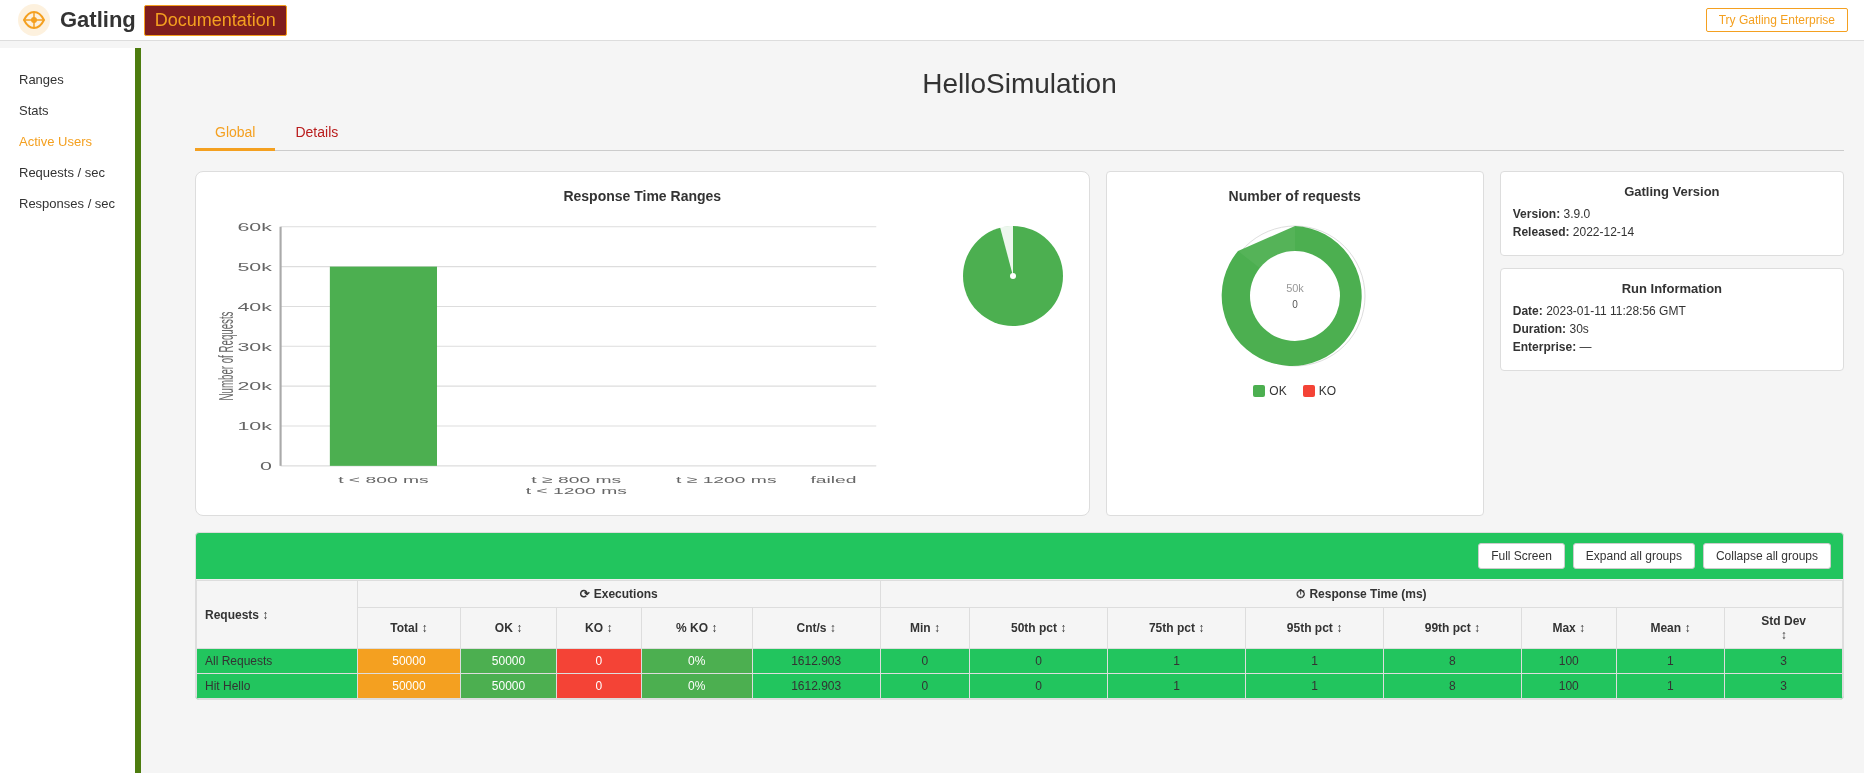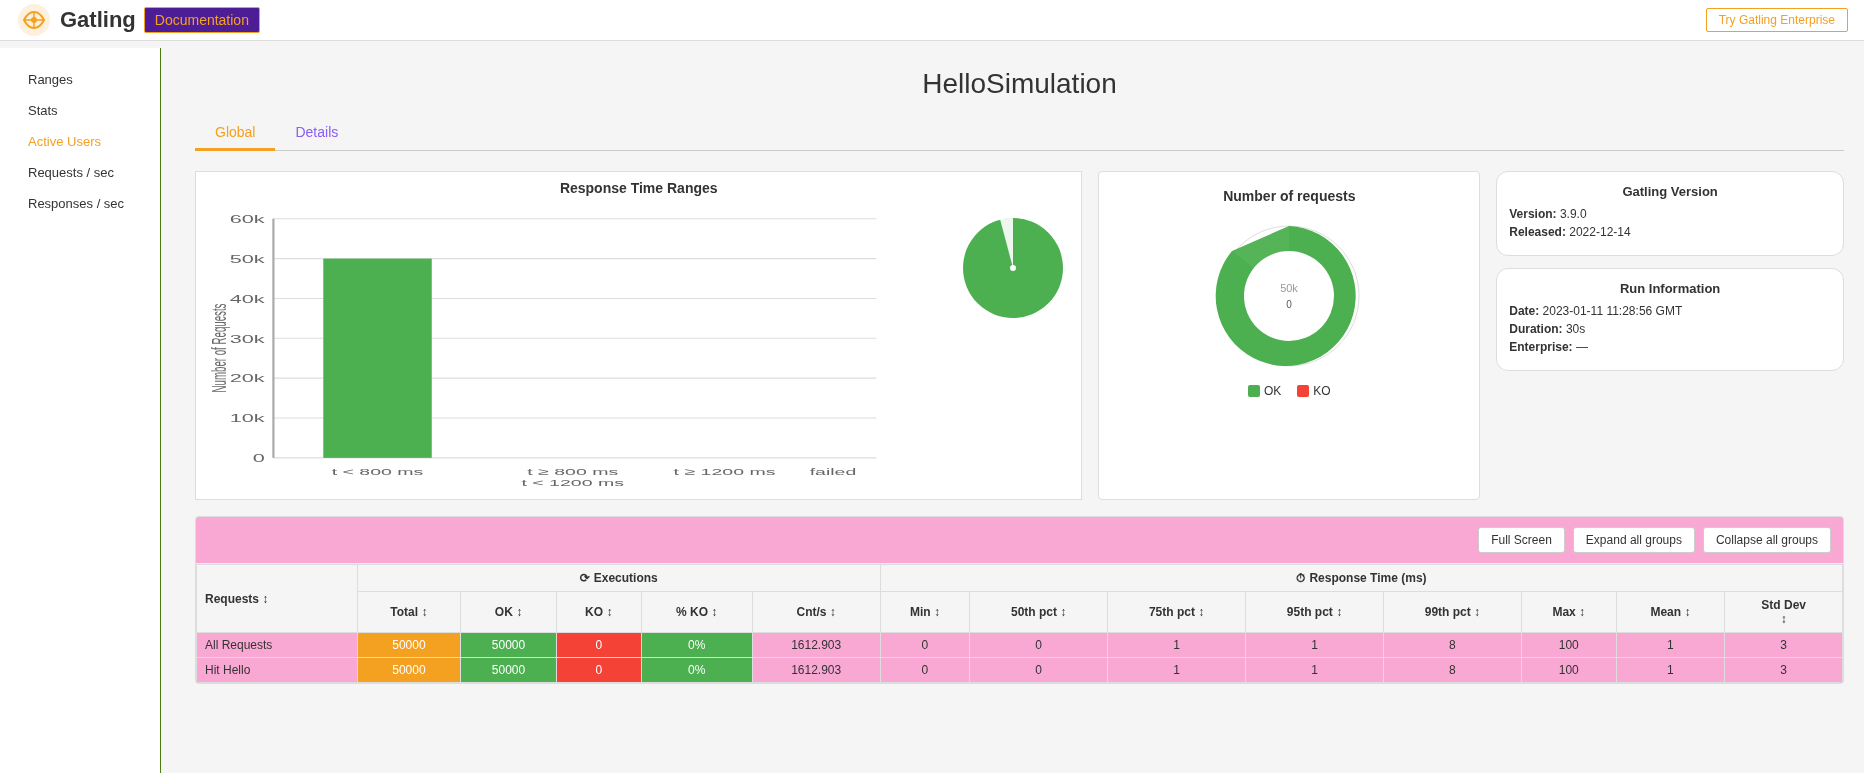--- a/index.html
+++ b/index.html
@@ -7,33 +7,33 @@
 
     
     #header {
       display: flex; align-items: center; justify-content: space-between;
       background: #fff; padding: 8px 16px; border-bottom: 1px solid #ddd;
       position: fixed; top: 0; left: 0; right: 0; z-index: 100; height: 41px;
     }
     #header .logo-area { display: flex; align-items: center; gap: 8px; }
     #header .logo-text { font-size: 22px; font-weight: bold; color: #333; }
     #header .doc-btn {
-      border: 1px solid #f4a020; color: #f4a020; background: #4c1d95;
-      padding: 4px 10px; font-size: 14px; cursor: pointer; border-radius: 2px;
+      border: 1px solid #f4a020; color: #f4a020; background: #7f1d1d;
+      padding: 4px 10px; font-size: 18px; cursor: pointer; border-radius: 2px;
     }
     #header .enterprise-btn {
       border: 1px solid #f4a020; color: #f4a020; background: #fff;
       padding: 4px 12px; font-size: 12px; cursor: pointer; border-radius: 2px;
       display: flex; align-items: center; gap: 6px; margin-left: 42px;
     }
 
     
     #sidebar {
-      position: fixed; top: 48px; left: 0; width: 161px; height: calc(100% - 48px);
-      background: #fff; border-right: 1px solid #4d7c0f; padding: 16px 12px;
+      position: fixed; top: 48px; left: 0; width: 141px; height: calc(100% - 48px);
+      background: #fff; border-right: 6px solid #4d7c0f; padding: 16px 3px;
     }
     #sidebar a {
       display: block; padding: 8px 16px; color: #333; text-decoration: none; font-size: 13px;
     }
     #sidebar a.active { color: #f4a020; }
 
     
     #main {
       margin-top: 48px; margin-left: 175px; padding: 20px;
       min-height: calc(100vh - 48px);
@@ -42,60 +42,60 @@
     
     .page-title {
       text-align: center; font-size: 28px; font-weight: normal; margin-bottom: 16px; color: #333;
     }
 
     
     .tabs {
       display: flex; border-bottom: 1px solid #ccc; margin-bottom: 20px;
     }
     .tab {
-      padding: 8px 20px; cursor: pointer; font-size: 14px; color: #8b5cf6;
+      padding: 8px 20px; cursor: pointer; font-size: 14px; color: #b91c1c;
       border-bottom: 3px solid transparent; margin-bottom: -1px;
     }
     .tab.active { color: #f4a020; border-bottom: 3px solid #f4a020; font-weight: normal; }
 
     
     .cards-row {
       display: flex; gap: 16px; margin-bottom: 16px;
     }
 
     
     .chart-card {
-      background: #fff; border: 1px solid #ddd; border-radius: 0;
-      padding: 8px; flex: 2.5;
+      background: #fff; border: 1px solid #ddd; border-radius: 8px;
+      padding: 16px; flex: 2.5;
     }
     .chart-card .card-title {
       text-align: center; font-weight: bold; font-size: 14px; margin-bottom: 12px;
     }
 
     
     .donut-card {
       background: #fff; border: 1px solid #ddd; border-radius: 4px;
       padding: 16px; flex: 1; display: flex; flex-direction: column; align-items: center;
     }
     .donut-card .card-title {
       font-weight: bold; font-size: 14px; margin-bottom: 12px; text-align: center;
     }
 
     
     .info-cards { display: flex; flex-direction: column; gap: 12px; flex: 1; }
     .info-card {
-      background: #fff; border: 1px solid #ddd; border-radius: 12px; padding: 12px;
+      background: #fff; border: 1px solid #ddd; border-radius: 4px; padding: 12px;
     }
     .info-card .info-title { font-weight: bold; font-size: 13px; margin-bottom: 8px; text-align: center; }
     .info-card .info-row { font-size: 12px; margin-bottom: 4px; }
     .info-card .info-row strong { font-weight: bold; }
 
     
     .stats-container {
-      background: #f9a8d4; border: 1px solid #ddd; border-radius: 4px; overflow: hidden;
+      background: #22c55e; border: 1px solid #ddd; border-radius: 4px; overflow: hidden;
     }
     .stats-toolbar {
       display: flex; justify-content: flex-end; gap: 8px; padding: 10px 12px;
       border-bottom: 1px solid #eee;
     }
     .stats-btn {
       padding: 5px 12px; font-size: 12px; border: 1px solid #ccc; background: #fff;
       cursor: pointer; border-radius: 3px; color: #333;
     }
 

